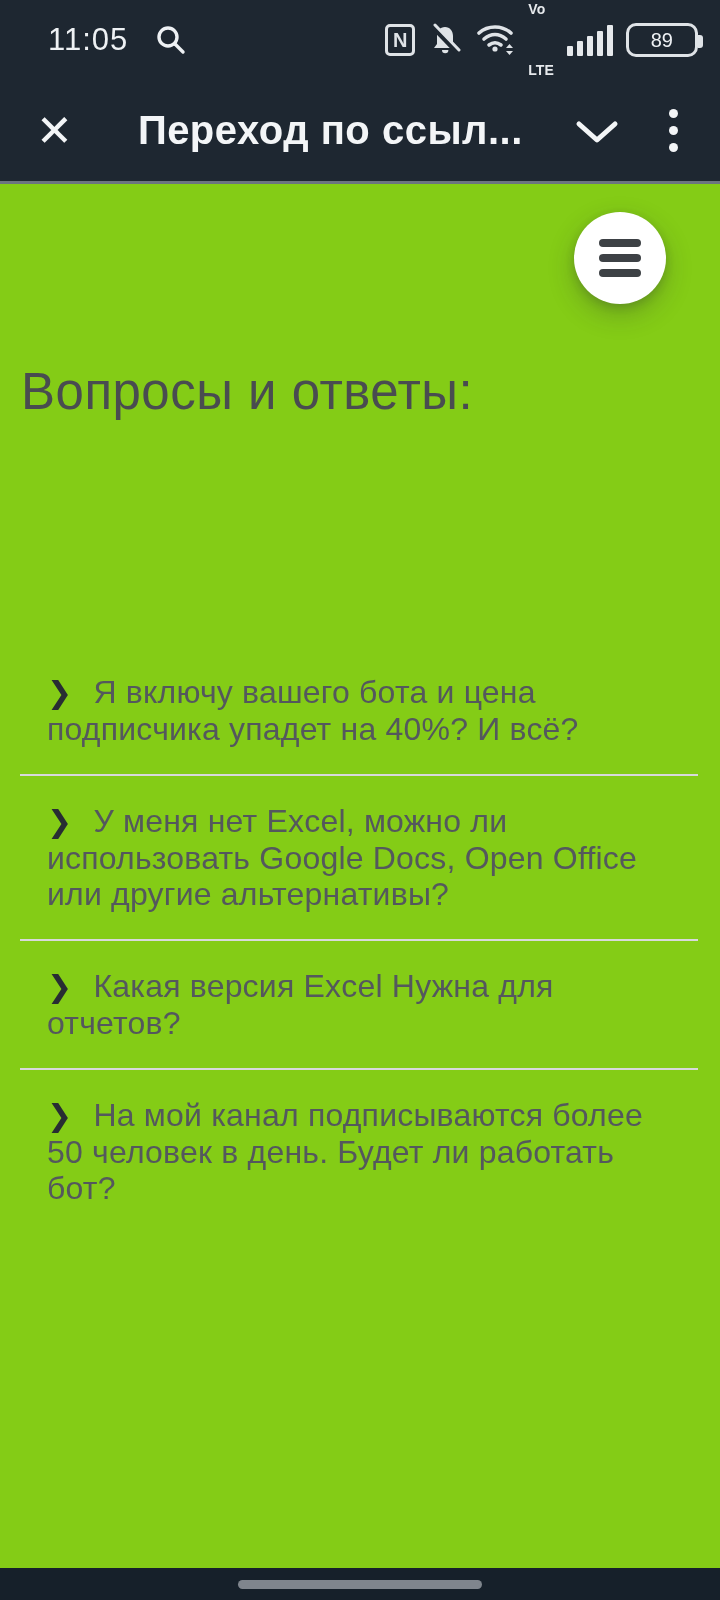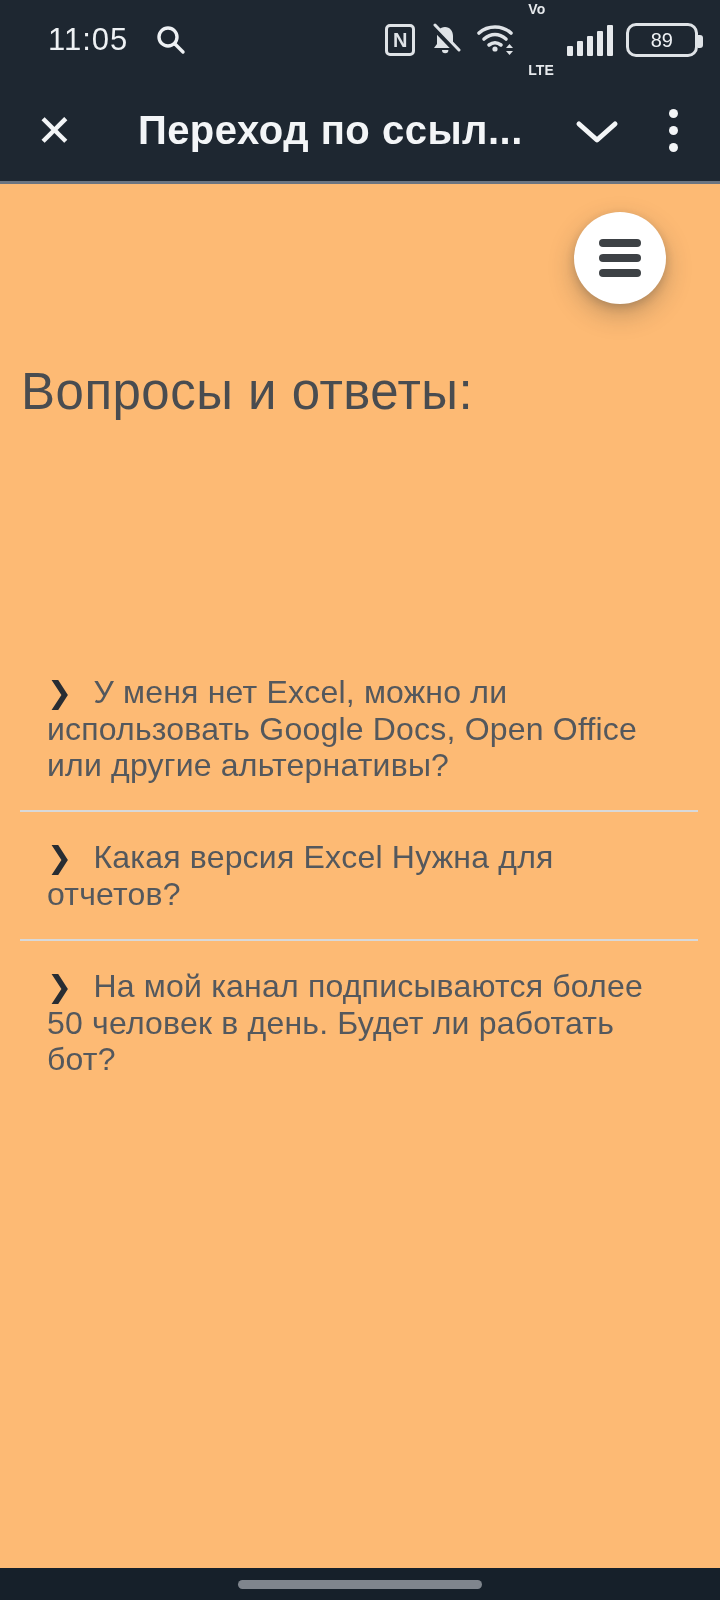--- a/index.html
+++ b/index.html
@@ -60,21 +60,21 @@
   .ab-kebab { margin-left: auto; display: flex; flex-direction: column; gap: 8px; padding: 6px; }
   .ab-kebab i { width: 9px; height: 9px; border-radius: 50%; background: #f3f5f7; display: block; }
   .appbar-edge {
     position: absolute; top: 181px; left: 0; right: 0; height: 3px;
     background: #6b7480;
   }
 
   
   .content {
     position: absolute; top: 184px; left: 0; right: 0; bottom: 32px;
-    background: #fdba74; overflow: hidden;
+    background: #84cc16; overflow: hidden;
   }
   .fab {
     position: absolute; top: 28px; left: 574px;
     width: 92px; height: 92px; border-radius: 50%;
     background: #ffffff;
     box-shadow: 0 10px 26px rgba(40,45,50,0.28), 0 3px 8px rgba(40,45,50,0.18);
     display: flex; flex-direction: column; align-items: center; justify-content: center;
     gap: 7px; border: none; cursor: pointer;
   }
   .fab i { display: block; width: 42px; height: 8px; border-radius: 4px; background: #3d4145; }
@@ -185,20 +185,25 @@
       <i></i>
         <i></i>
         <i></i>
     </button>
 
     <div class="page-heading">Вопросы и ответы:</div>
 
     <div class="faq-list">
 
 
+  <div class="faq-item">
+    <div class="faq-q">
+      <span class="chev">❯</span><span> Я включу вашего бота и цена подписчика упадет на 40%? И всё?</span>
+    </div>
+  </div>
 
 
   <div class="faq-item">
     <div class="faq-q">
       <span class="chev">❯</span><span> У меня нет Excel, можно ли использовать Google Docs, Open Office или другие альтернативы?</span>
     </div>
   </div>
 
   <div class="faq-item">
     <div class="faq-q">

